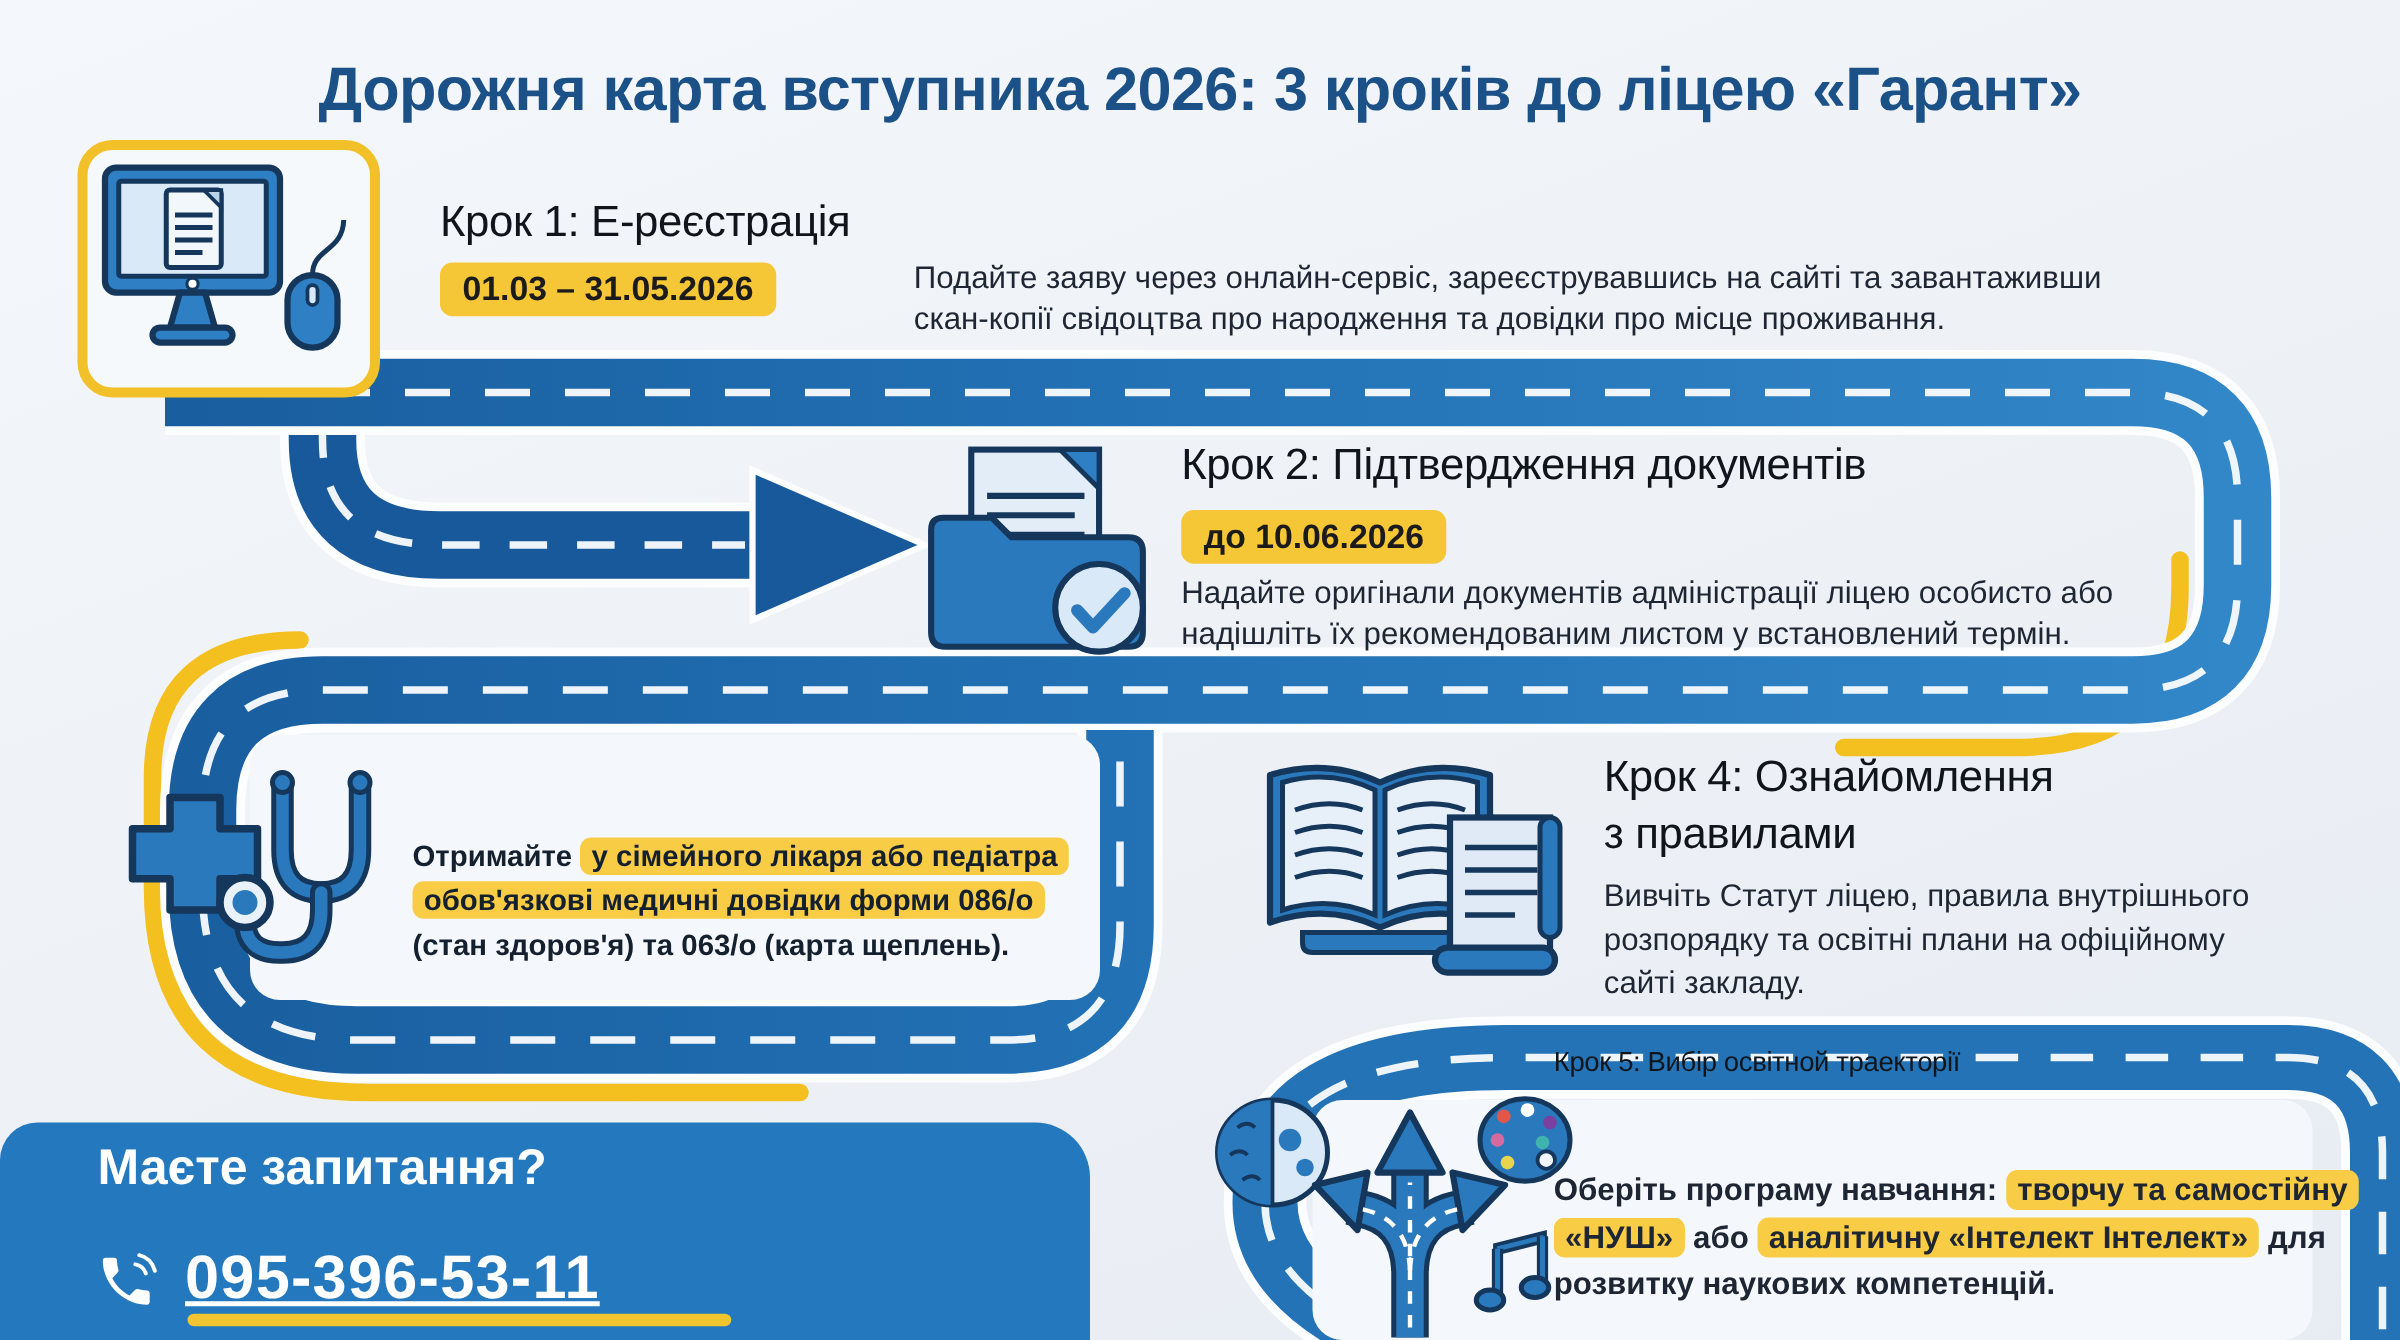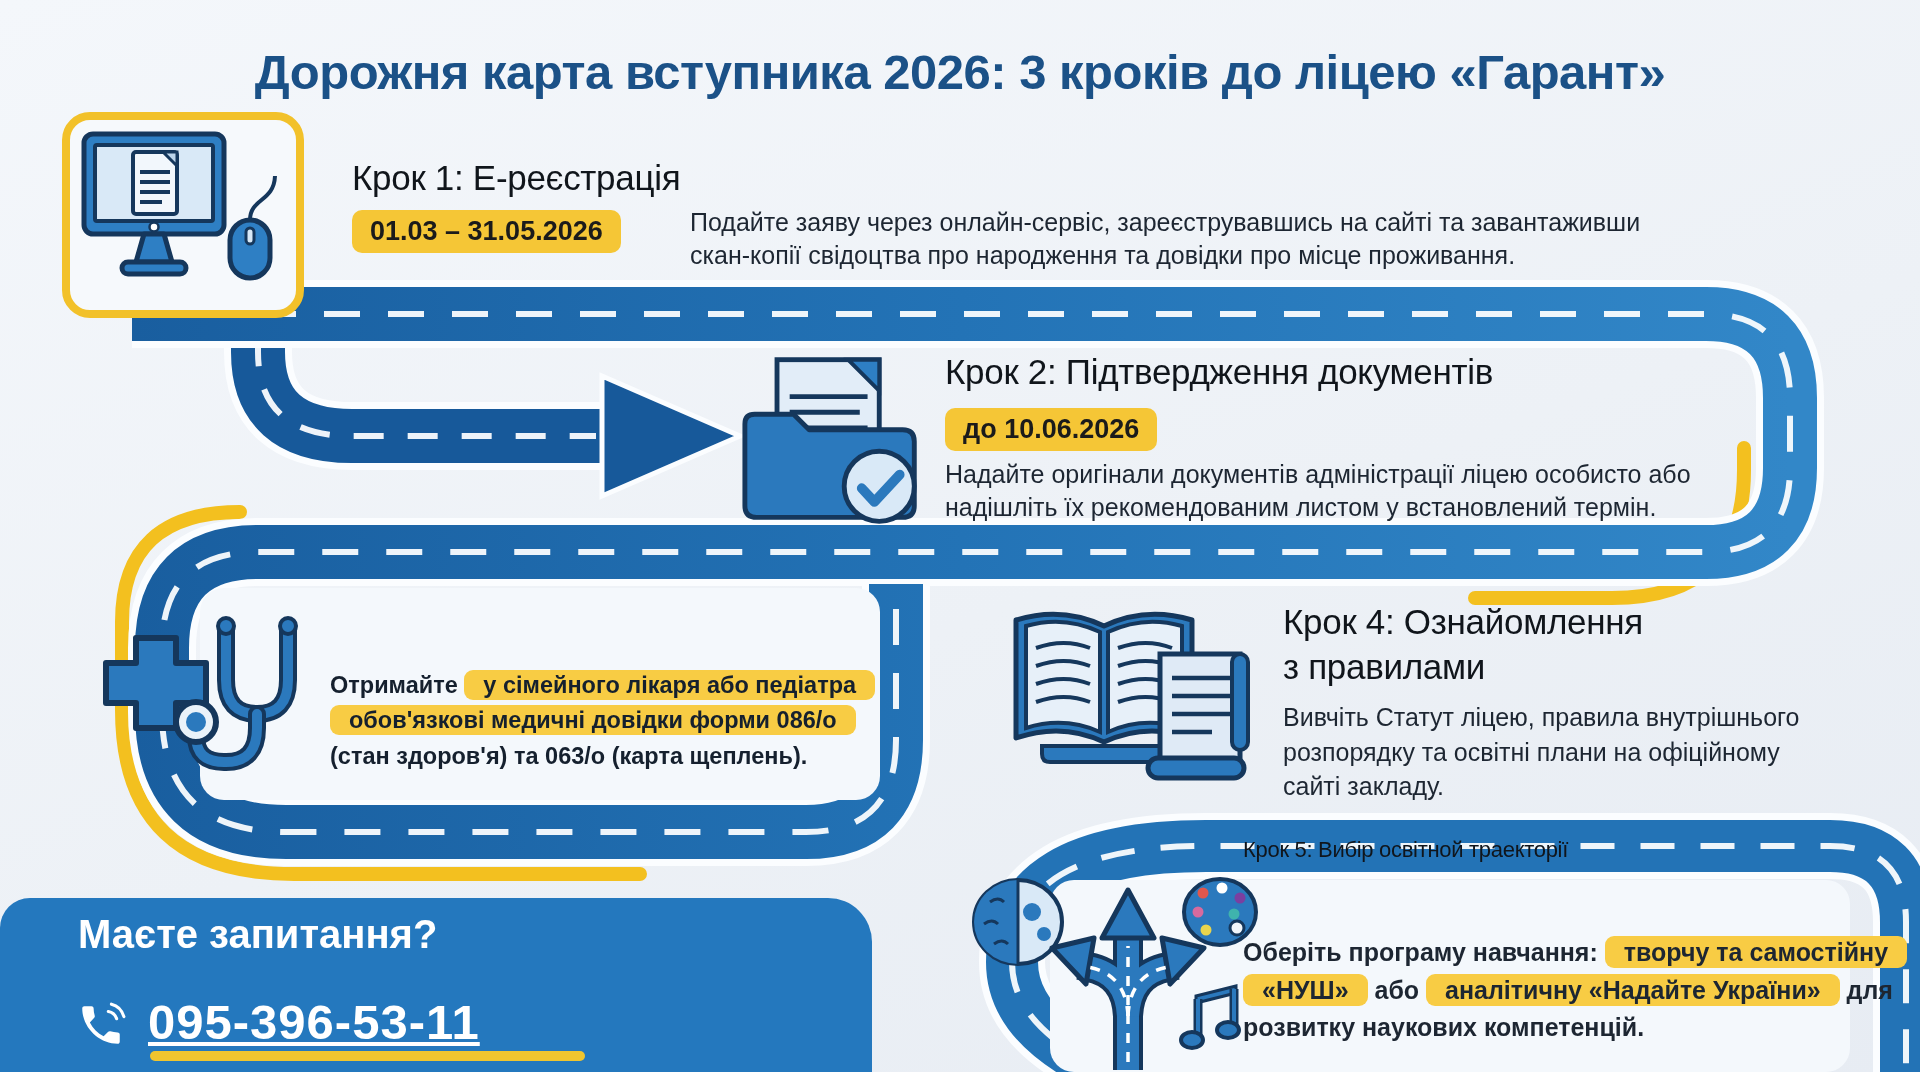--- a/index.html
+++ b/index.html
@@ -9,21 +9,21 @@
   svg.roads{position:absolute;left:0;top:0;z-index:1;}
   .panel{position:absolute;background:#f4f8fc;border-radius:24px;z-index:2;}
   .icon-wrap{position:absolute;z-index:3;}
   .txt{position:absolute;z-index:4;}
   .page-title{left:0;top:44px;width:100%;text-align:center;font-size:49px;font-weight:800;
     color:#1B5187;letter-spacing:-0.5px;}
   .step-title{font-weight:400;color:#10151b;letter-spacing:-0.3px;}
   .body-text{color:#1D2632;font-weight:500;line-height:1.32;}
   .badge{display:inline-block;background:#F5C636;color:#1b1b1b;font-weight:800;
     font-size:27px;padding:6px 18px;border-radius:10px;}
-  .hl{background:#F8CC44;border-radius:9px;padding:2px 19px;
+  .hl{background:#F8CC44;border-radius:9px;padding:2px 9px;
     box-decoration-break:clone;-webkit-box-decoration-break:clone;}
   .step1-card{left:62px;top:112px;width:226px;height:190px;background:#F6F9FC;
     border:8px solid #F2C12A;border-radius:28px;z-index:2;position:absolute;}
   .contact-box{left:0;top:898px;width:872px;height:174px;background:#2478BE;
     border-radius:30px 44px 0 0;z-index:2;position:absolute;}
   .contact-heading{left:78px;top:912px;font-size:40px;font-weight:800;color:#ffffff;}
   .contact-sub{left:78px;top:970px;font-size:25px;font-weight:500;color:#F2F7FB;}
   .phone-number{left:148px;top:994px;font-size:49px;font-weight:800;color:#ffffff;letter-spacing:1px;text-decoration:underline;}
   .phone-underline{left:150px;top:1051px;width:435px;height:10px;background:#F0C52F;
     border-radius:6px;z-index:4;position:absolute;}
@@ -90,21 +90,21 @@
       <rect x="44" y="134" width="64" height="12" rx="6" fill="#2E7FC4" stroke="#15375C" stroke-width="5"></rect>
       <path d="M172 92 C 172 70 196 74 197 48" stroke="#15375C" stroke-width="4" fill="none"></path>
       <rect x="152" y="92" width="40" height="58" rx="20" fill="#2E7FC4" stroke="#15375C" stroke-width="5"></rect>
       <rect x="168" y="100" width="8" height="16" rx="4" fill="#D9E9F7" stroke="#15375C" stroke-width="3"></rect>
     </svg>
   </div>
   <div class="txt step-title" style="left:352px;top:158px;font-size:35px;">Крок 1: Е-реєстрація</div>
   <div class="txt" style="left:352px;top:210px;">
     <span class="badge">01.03 – 31.05.2026</span>
   </div>
-  <div class="txt body-text" style="left:690px;top:206px;width:1000px;font-size:25px;">Подайте заяву через онлайн-сервіс, зареєструвавшись на сайті та завантаживши скан-копії свідоцтва про народження та довідки про місце проживання.</div>
+  <div class="txt body-text" style="left:731px;top:206px;width:1000px;font-size:25px;">Подайте заяву через онлайн-сервіс, зареєструвавшись на сайті та завантаживши скан-копії свідоцтва про народження та довідки про місце проживання.</div>
 
   <div class="icon-wrap" style="left:733px;top:348px;">
     <svg width="200" height="185" viewBox="0 0 205 190">
       <rect x="45" y="12" width="105" height="120" fill="#E2EDF8" stroke="#15375C" stroke-width="5"></rect>
       <polygon points="150,12 150,44 118,12" fill="#2E7FC4" stroke="#15375C" stroke-width="4"></polygon>
       <line x1="58" y1="50" x2="138" y2="50" stroke="#15375C" stroke-width="5"></line>
       <line x1="58" y1="66" x2="130" y2="66" stroke="#15375C" stroke-width="5"></line>
       <line x1="58" y1="82" x2="138" y2="82" stroke="#15375C" stroke-width="5"></line>
       <line x1="58" y1="98" x2="105" y2="98" stroke="#15375C" stroke-width="5"></line>
       <path d="M12 78 q0 -10 10 -10 h40 l16 16 h96 q12 0 12 12 l0 66 q0 12 -12 12 H24 q-12 0 -12 -12 Z" fill="#2B79BD" stroke="#15375C" stroke-width="5" stroke-linejoin="round"></path>
@@ -204,21 +204,21 @@
         <path d="M238 137 V176" stroke="#2B79BD" stroke-width="4"></path>
         <path d="M274 127 V166" stroke="#15375C" stroke-width="9"></path>
         <path d="M274 127 V166" stroke="#2B79BD" stroke-width="4"></path>
         <ellipse cx="232" cy="178" rx="11" ry="8" fill="#2B79BD" stroke="#15375C" stroke-width="4"></ellipse>
         <ellipse cx="268" cy="168" rx="11" ry="8" fill="#2B79BD" stroke="#15375C" stroke-width="4"></ellipse>
       </g>
     </svg>
   </div>
   <div class="txt step-title" style="left:1243px;top:837px;font-size:22px;">Крок 5: Вибір освітной траекторії</div>
   <div class="txt body-text" style="left:1243px;top:934px;width:660px;font-size:25px;font-weight:600;line-height:1.5;">
-    <span>Оберіть програму навчання: </span><span class="hl">творчу та самостійну «НУШ»</span><span> або </span><span class="hl">аналітичну «Надайте України»</span><span> для розвитку наукових компетенцій.</span>
+    <span>Оберіть програму навчання: </span><span class="hl">творчу та самостійну «НУШ»</span><span> або </span><span class="hl">аналітичну «Інтелект Інтелект»</span><span> для розвитку наукових компетенцій.</span>
   </div>
 
   <div class="txt contact-heading">Маєте запитання?</div>
   <div class="icon-wrap" style="left:76px;top:1000px;">
     <svg width="50" height="50" viewBox="0 0 48 48">
       <path fill="#ffffff" d="M13.3 21.7c2.9 5.7 7.5 10.3 13.2 13.2l4.4-4.4c.5-.5 1.3-.7 2-.5 2.2.7 4.6 1.1 7.1 1.1 1.1 0 2 .9 2 2V40c0 1.1-.9 2-2 2C21.8 42 6 26.2 6 8c0-1.1.9-2 2-2h6.9c1.1 0 2 .9 2 2 0 2.5.4 4.9 1.1 7.1.2.7 0 1.5-.5 2l-4.2 4.6z"></path>
       <path d="M31 11 q6 1 8 7" stroke="#ffffff" stroke-width="3" fill="none" stroke-linecap="round"></path>
       <path d="M34 4 q9 2 12 12" stroke="#ffffff" stroke-width="3" fill="none" stroke-linecap="round"></path>
     </svg>
   </div>

